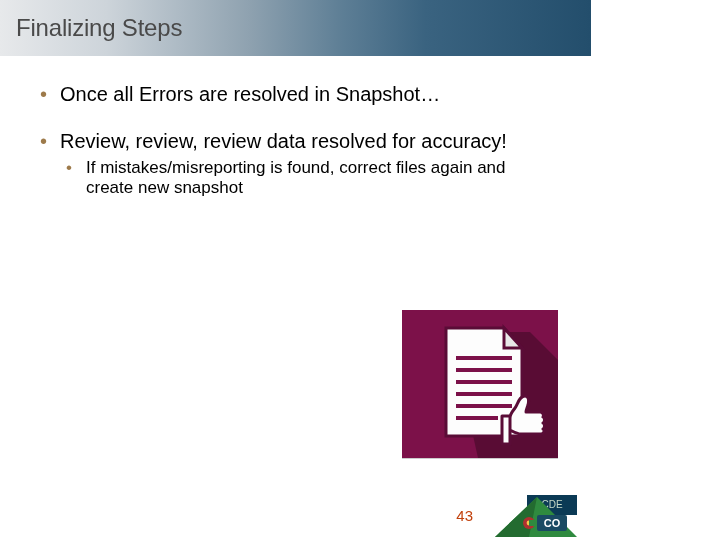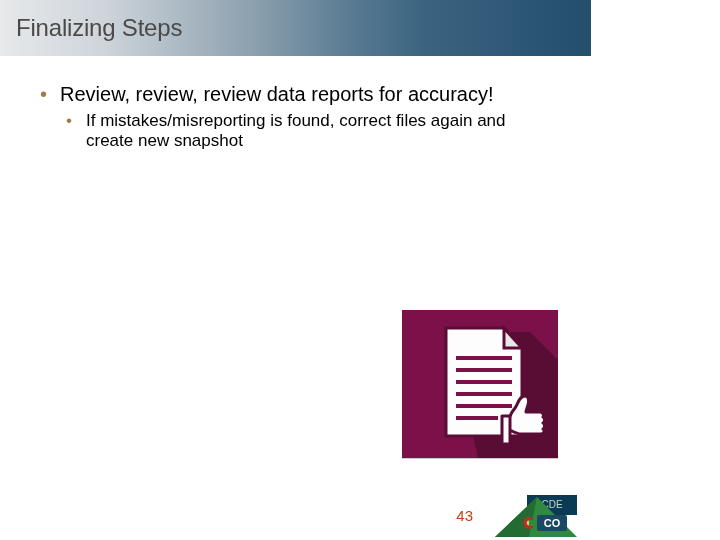--- a/index.html
+++ b/index.html
@@ -122,21 +122,24 @@
 
 <div class="slide">
 
   <div class="title-bar">
     <h1>Finalizing Steps</h1>
   </div>
 
   <div class="content">
     <ul class="level1">
       <li>
-        <span>Review, review, review data reports for accuracy!</span>
+        <span>Once all Errors are resolved in Snapshot…</span>
+      </li>
+      <li>
+        <span>Review, review, review data resolved for accuracy!</span>
         <ul class="level2">
           <li>
             <span>If mistakes/misreporting is found, correct files again and create new snapshot</span>
           </li>
         </ul>
       </li>
     </ul>
   </div>
 
   <div class="doc-graphic">

